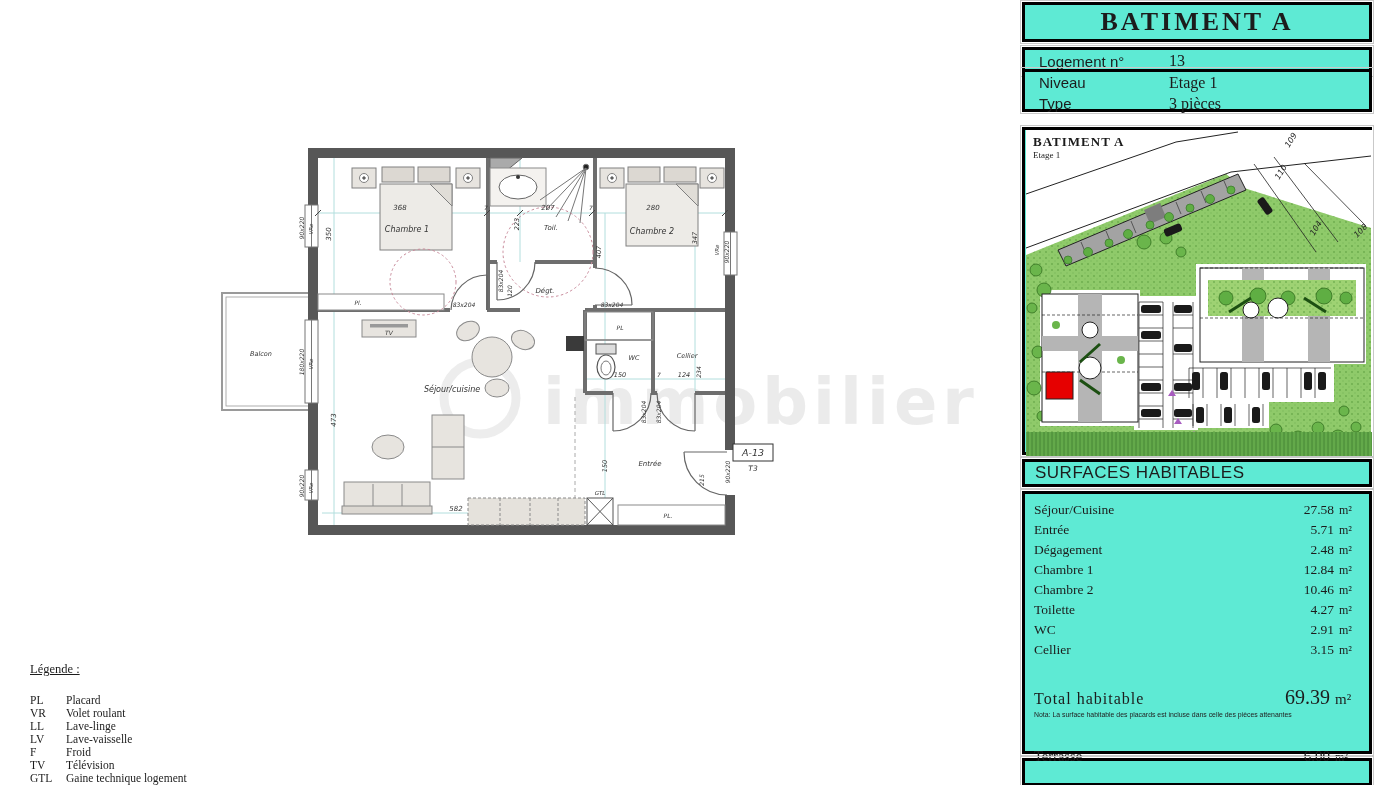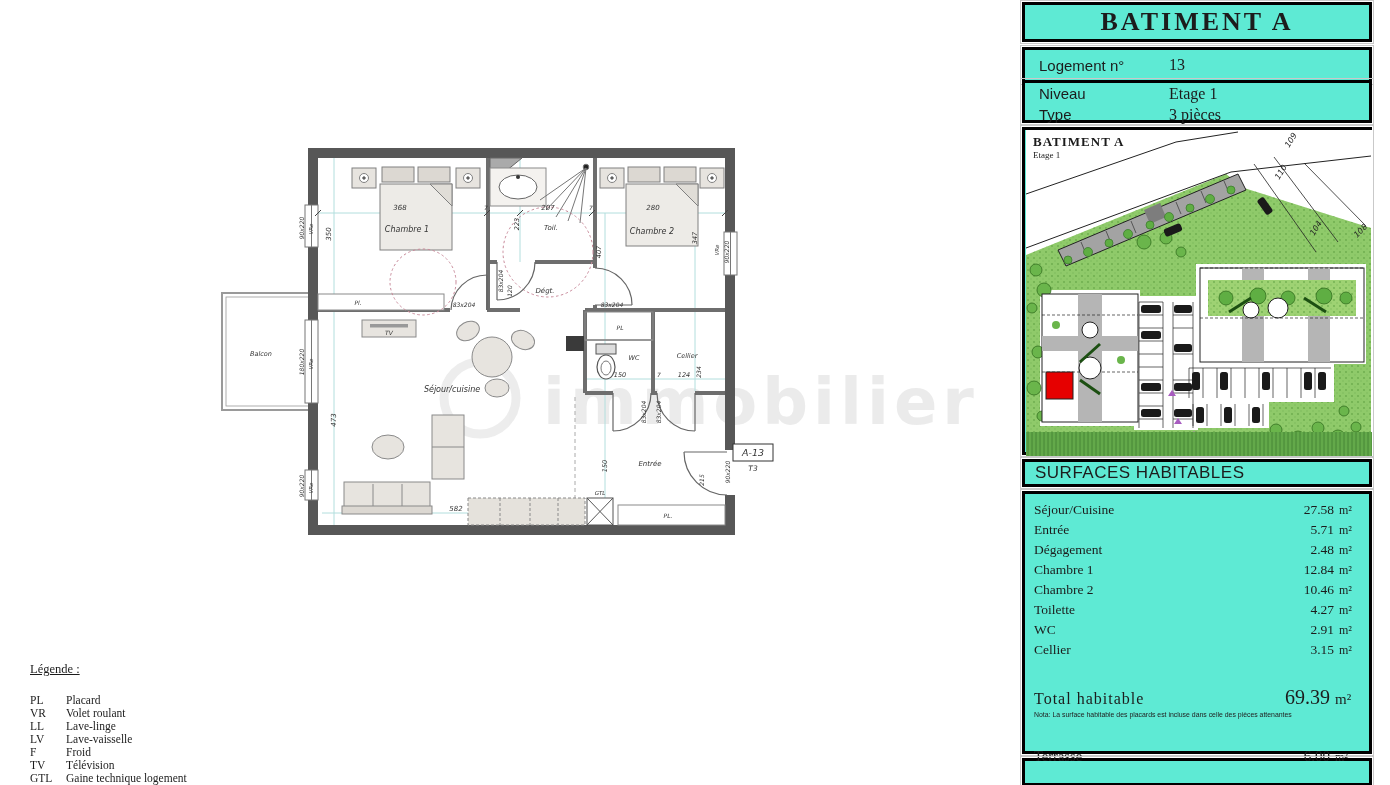--- a/index.html
+++ b/index.html
@@ -4,22 +4,22 @@
 <style>
   html,body{margin:0;padding:0;background:#ffffff;}
   .stage{position:relative;width:1390px;height:785px;background:#fff;overflow:hidden;
          font-family:"Liberation Serif", serif;color:#1c1c1c;}
   
   .panel{position:absolute;left:1022px;top:2px;width:350px;}
   .pbox{position:absolute;left:0;box-sizing:border-box;background:#5eead4;
         border:3px solid #000000;outline:1px solid #c9c9c9;outline-offset:1px;}
   .pbox.title{top:0;width:350px;height:40px;display:flex;align-items:center;justify-content:center;}
   .pbox.title .t{font-size:26px;letter-spacing:3px;font-weight:bold;}
-  .pbox.lgmt{top:45px;width:350px;height:36px;display:flex;align-items:center;}
-  .pbox.level{top:78px;width:350px;height:43px;}
+  .pbox.lgmt{top:45px;width:350px;height:28px;display:flex;align-items:center;}
+  .pbox.level{top:67px;width:350px;height:43px;}
   .lbl{font-family:"Liberation Sans",sans-serif;font-size:15px;padding-left:14px;width:130px;}
   .val{font-size:16px;}
   .lvrow{display:flex;align-items:center;height:21px;}
   .pbox.map{top:125px;width:350px;height:328px;padding:0;}
   .maplabel{position:absolute;left:8px;top:4px;z-index:5;background:transparent;}
   .maplabel .b{font-size:13px;font-weight:bold;letter-spacing:1px;}
   .maplabel .s{font-size:9px;}
   .pbox.shead{top:457px;width:350px;height:28px;display:flex;align-items:center;}
   .pbox.shead .t{font-family:"Liberation Sans",sans-serif;font-size:17px;letter-spacing:.5px;padding-left:10px;}
   .pbox.stable{top:489px;width:350px;height:263px;padding:6px 0 0 0;}

